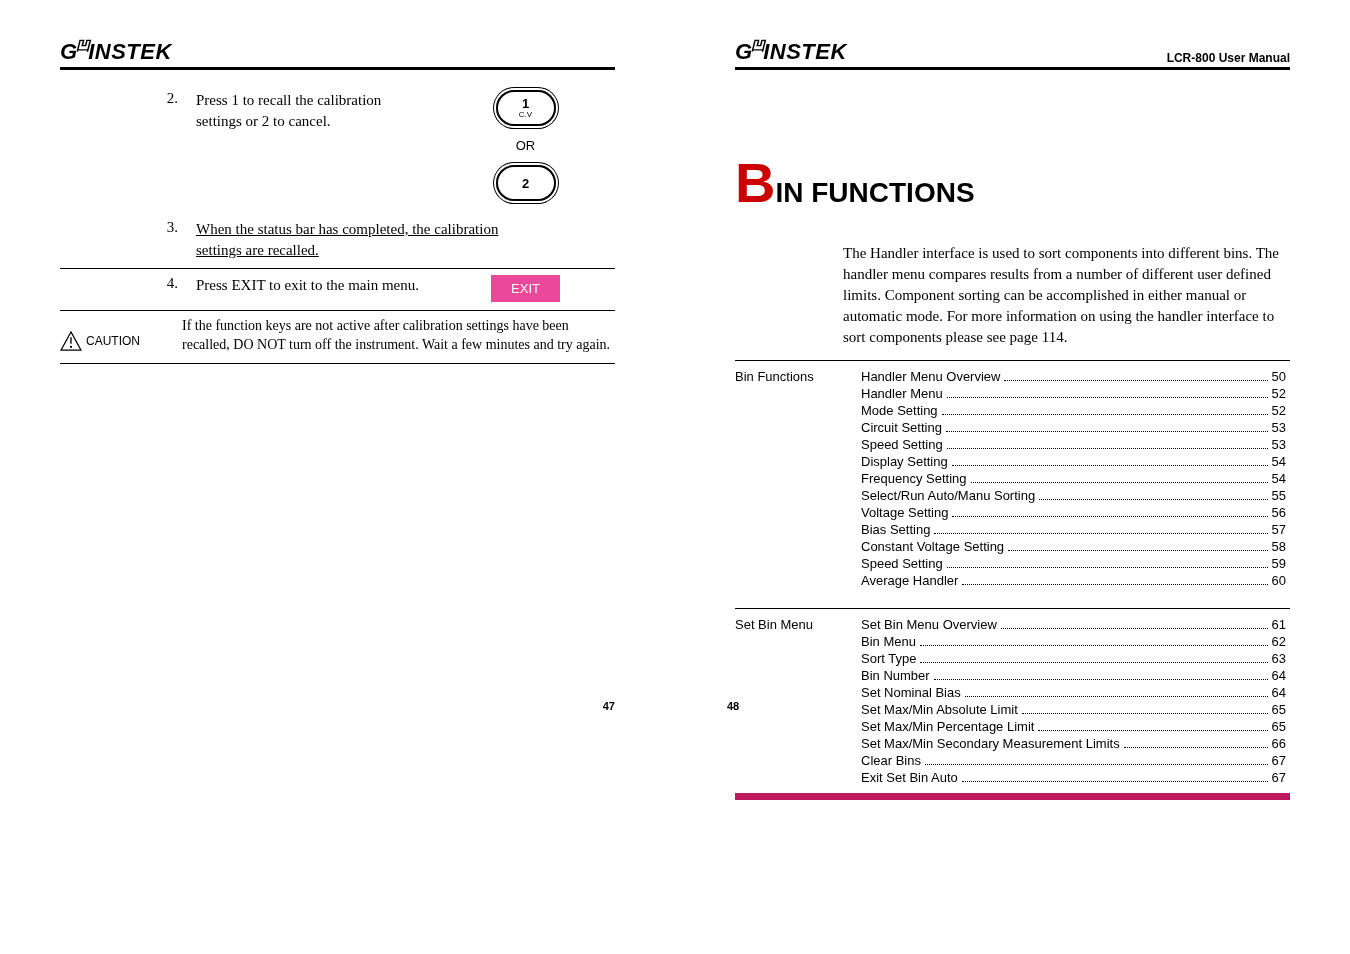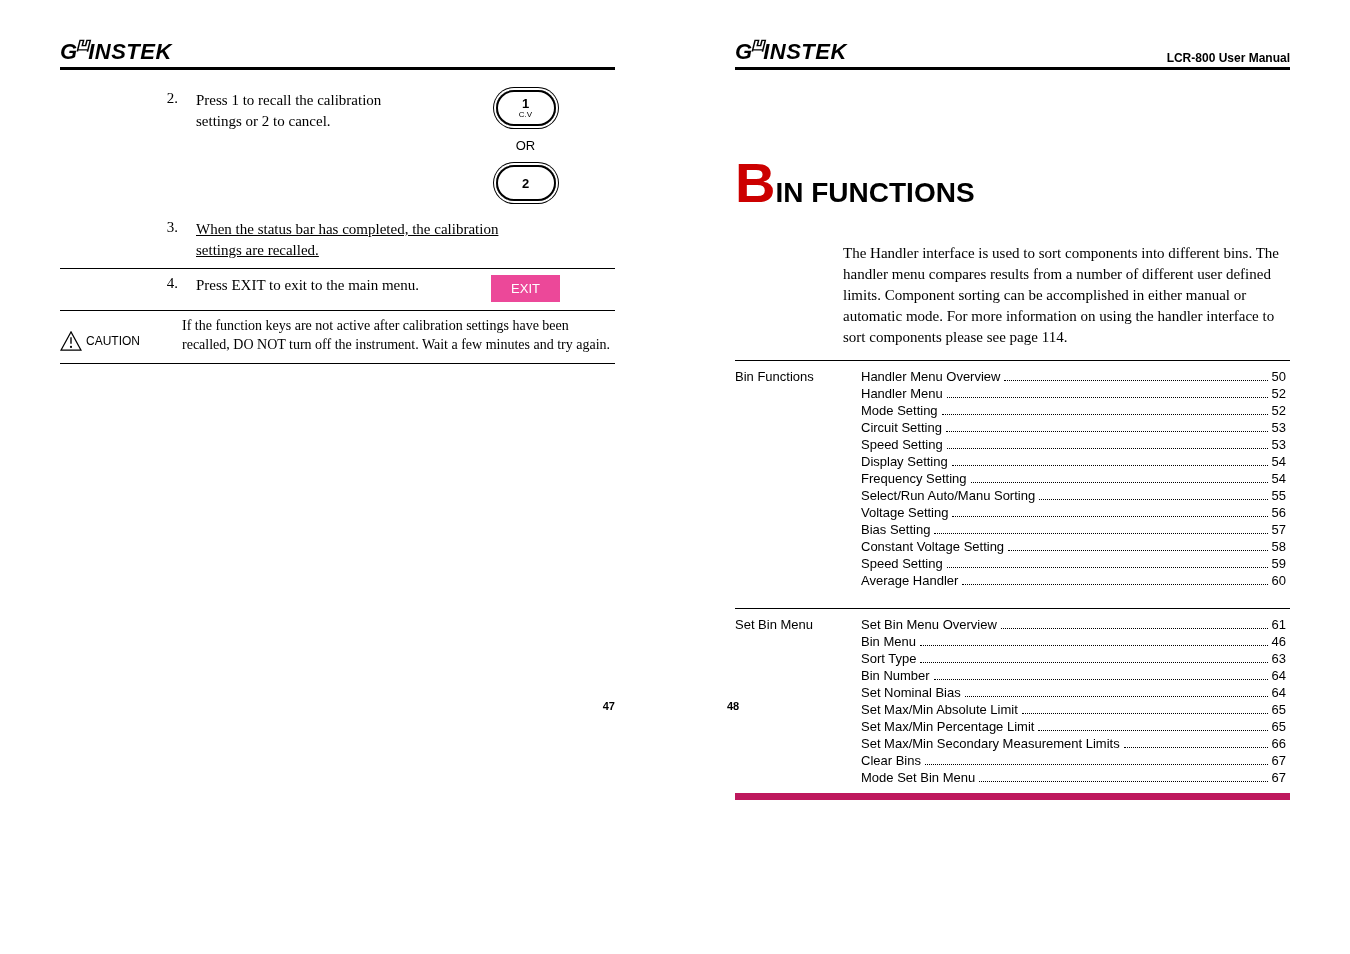--- a/index.html
+++ b/index.html
@@ -316,21 +316,21 @@
         <div class="toc-label">Set Bin Menu</div>
         <div class="toc-list">
           <div class="toc-row">
             <span class="toc-title">Set Bin Menu Overview</span>
             <span class="toc-dots"></span>
             <span class="toc-page">61</span>
           </div>
           <div class="toc-row">
             <span class="toc-title">Bin Menu</span>
             <span class="toc-dots"></span>
-            <span class="toc-page">46</span>
+            <span class="toc-page">62</span>
           </div>
           <div class="toc-row">
             <span class="toc-title">Sort Type</span>
             <span class="toc-dots"></span>
             <span class="toc-page">63</span>
           </div>
           <div class="toc-row">
             <span class="toc-title">Bin Number</span>
             <span class="toc-dots"></span>
             <span class="toc-page">64</span>
@@ -354,21 +354,21 @@
             <span class="toc-title">Set Max/Min Secondary Measurement Limits</span>
             <span class="toc-dots"></span>
             <span class="toc-page">66</span>
           </div>
           <div class="toc-row">
             <span class="toc-title">Clear Bins</span>
             <span class="toc-dots"></span>
             <span class="toc-page">67</span>
           </div>
           <div class="toc-row">
-            <span class="toc-title">Mode Set Bin Menu</span>
+            <span class="toc-title">Exit Set Bin Auto</span>
             <span class="toc-dots"></span>
             <span class="toc-page">67</span>
           </div>
         </div>
       </div>
     </div>
 
   <div class="page-num pn-right">48</div>
 </div>
 

